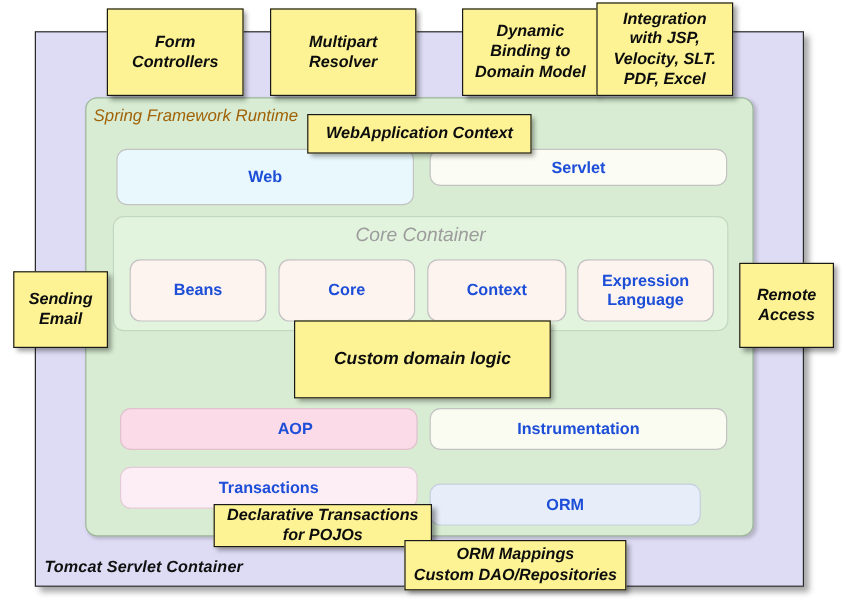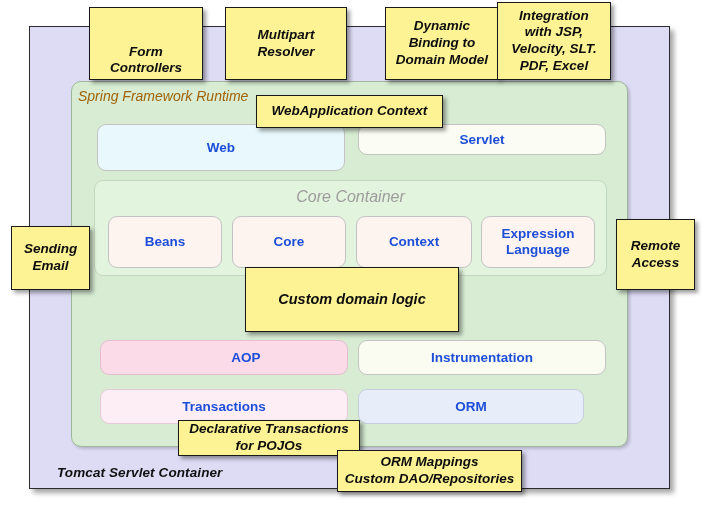--- a/index.html
+++ b/index.html
@@ -38,21 +38,20 @@
   .container-outer-label {
     position: absolute;
     left: 37px;
     top: 465px;
     font-size: 13.5px;
     font-weight: bold;
     font-style: italic;
     color: #111111;
     white-space: nowrap;
     letter-spacing: 0.1px;
-    margin-left: 20px;
   }
 
   
   .container-spring {
     position: absolute;
     left: 71px;
     top: 81px;
     width: 557px;
     height: 366px;
     background: #d7ecd2;
@@ -167,25 +166,25 @@
   <div class="tile" style="left:100px; top:340px; width:248px; height:35px; background:#fbdbe7; border-color:#e2c0ce;padding-left:44px;">
     <span>AOP</span>
   </div>
   <div class="tile" style="left:358px; top:340px; width:248px; height:35px; background:#fafcf2;">
     <span>Instrumentation</span>
   </div>
 
   <div class="tile" style="left:100px; top:389px; width:248px; height:35px; background:#fdeef6; border-color:#e5cbd7;">
     <span>Transactions</span>
   </div>
-  <div class="tile" style="left:358px; top:389px; width:226px; height:35px; background:#e7edf9; border-color:#c6cfdf;">
+  <div class="tile" style="left:358px; top:403px; width:226px; height:35px; background:#e7edf9; border-color:#c6cfdf;">
     <span>ORM</span>
   </div>
 
-  <div class="note" style="left:89px; top:7px; width:114px; height:73px;align-items:flex-end;">
+  <div class="note" style="left:89px; top:7px; width:114px; height:73px;">
     <div>
       <span>Form</span>
       <span>Controllers</span>
     </div>
   </div>
 
   <div class="note" style="left:225px; top:7px; width:122px; height:73px;text-align:right;">
     <div>
       <span>Multipart</span>
       <span>Resolver</span>

